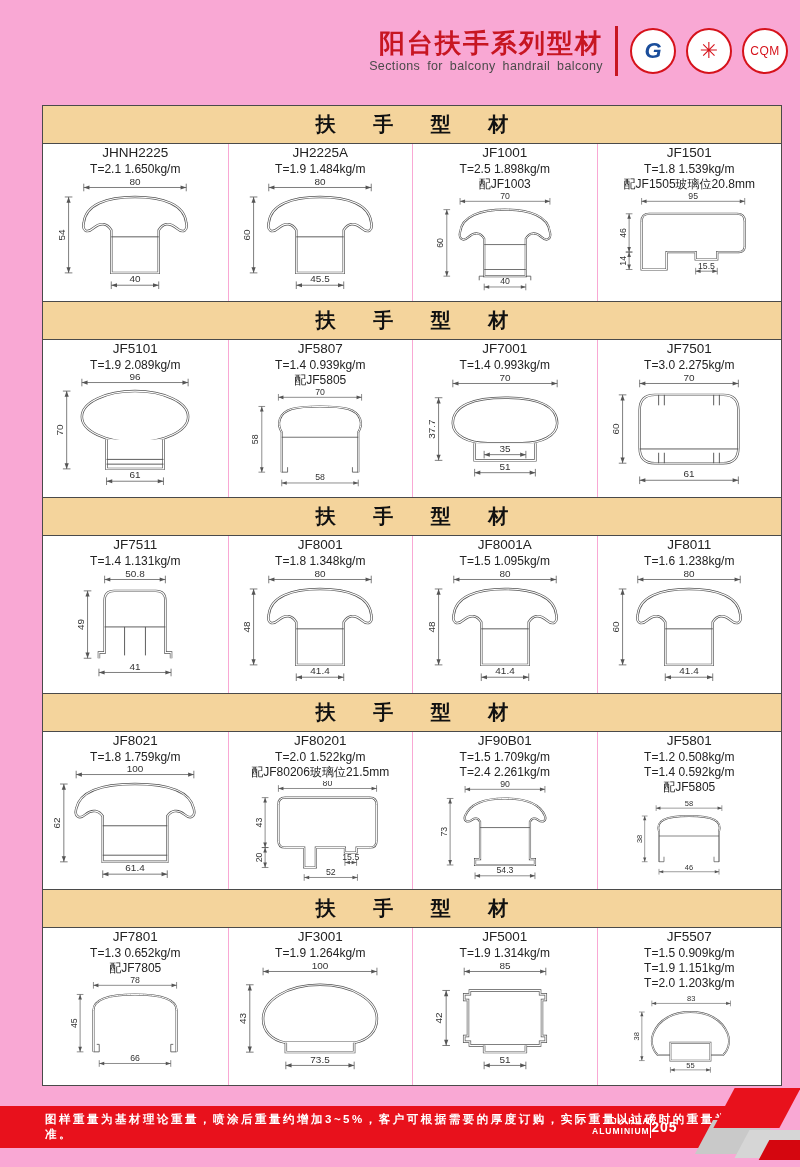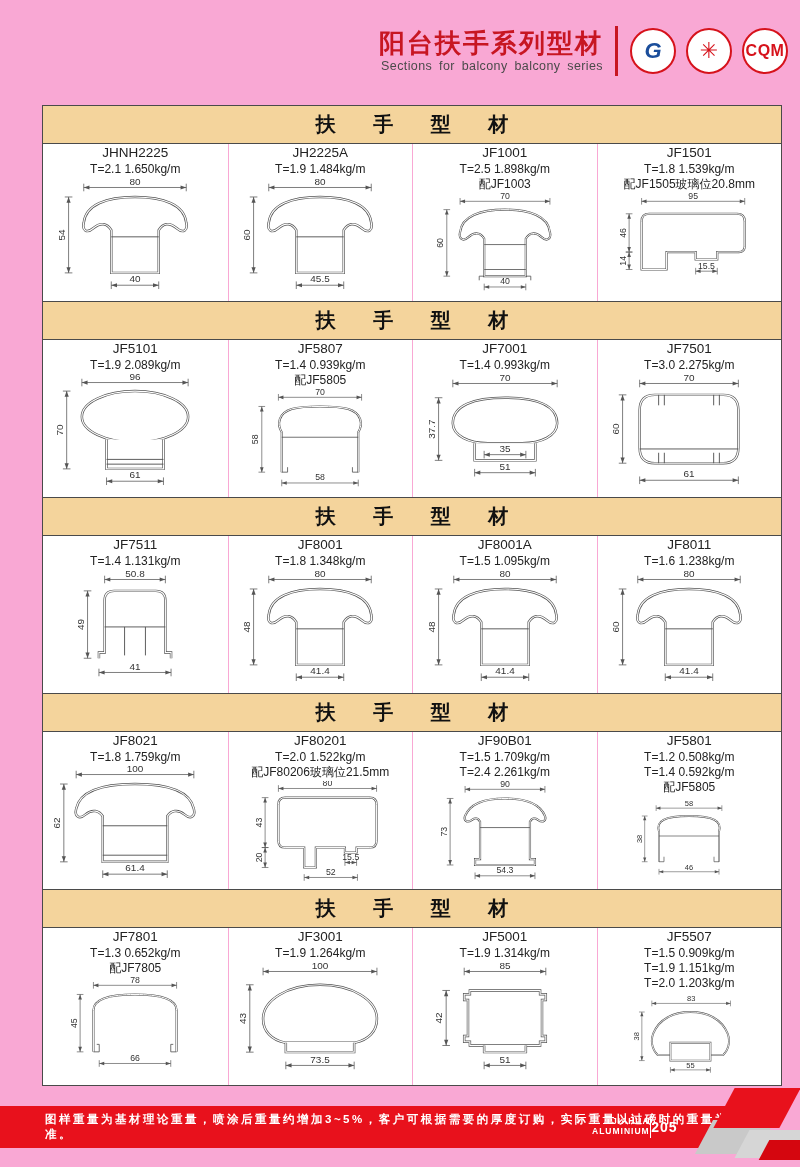--- a/index.html
+++ b/index.html
@@ -10,21 +10,21 @@
   .hdr{position:absolute;top:26px;right:12px;display:flex;align-items:center;gap:12px;}
   .hdr-text{text-align:right;}
   .hdr-title{font-size:26px;font-weight:bold;color:#c71622;letter-spacing:2px;line-height:1.1;}
   .hdr-sub{font-size:12.5px;color:#4a4a4a;letter-spacing:.4px;word-spacing:3px;margin-top:2px;}
   .hdr-div{width:3px;height:50px;background:#c71622;}
   .logos{display:flex;gap:10px;align-items:center;}
   .logo{width:46px;height:46px;border-radius:50%;border:2.5px solid #d6121b;display:flex;
         align-items:center;justify-content:center;background:#fff;box-sizing:border-box;}
   .logo .g{font-size:22px;font-weight:bold;font-style:italic;color:#1b4e9b;}
   .logo .star{font-size:22px;color:#d6121b;}
-  .logo .cqm{font-size:16px;font-weight:bold;color:#d6121b;letter-spacing:.5px;text-align:center;}
+  .logo .cqm{font-size:12px;font-weight:normal;color:#d6121b;letter-spacing:.5px;text-align:center;}
 
   
   .catalog{position:absolute;top:105px;left:42px;width:740px;border:1.5px solid #4a4a4a;box-sizing:border-box;background:#fff;}
   .section-header{height:37px;line-height:37px;text-align:center;background:#f4d49c;
         border-top:1px solid #4a4a4a;border-bottom:1px solid #4a4a4a;
         font-size:20px;font-weight:bold;color:#111;letter-spacing:16px;text-indent:16px;}
   .catalog > .section-header:first-child{border-top:none;}
   .row{display:grid;grid-template-columns:repeat(4,1fr);height:157px;}
   .cell{display:flex;flex-direction:column;align-items:center;box-sizing:border-box;overflow:hidden;}
   .cell + .cell{border-left:1px solid #f9a8d4;}
@@ -54,21 +54,21 @@
   .deco-r2{left:764px;top:1140px;width:42px;height:20px;background:#d5060f;}
 </style>
 </head>
 <body>
 
 <div class="page">
 
   <div class="hdr">
     <div class="hdr-text">
       <div class="hdr-title">阳台扶手系列型材</div>
-      <div class="hdr-sub">Sections for balcony balcony series</div>
+      <div class="hdr-sub">Sections for balcony handrail balcony</div>
     </div>
     <div class="hdr-div"></div>
     <div class="logos">
       <div class="logo">
           <span class="g">G</span>
         </div>
       <div class="logo">
           <span class="star">✳</span>
         </div>
       <div class="logo">

